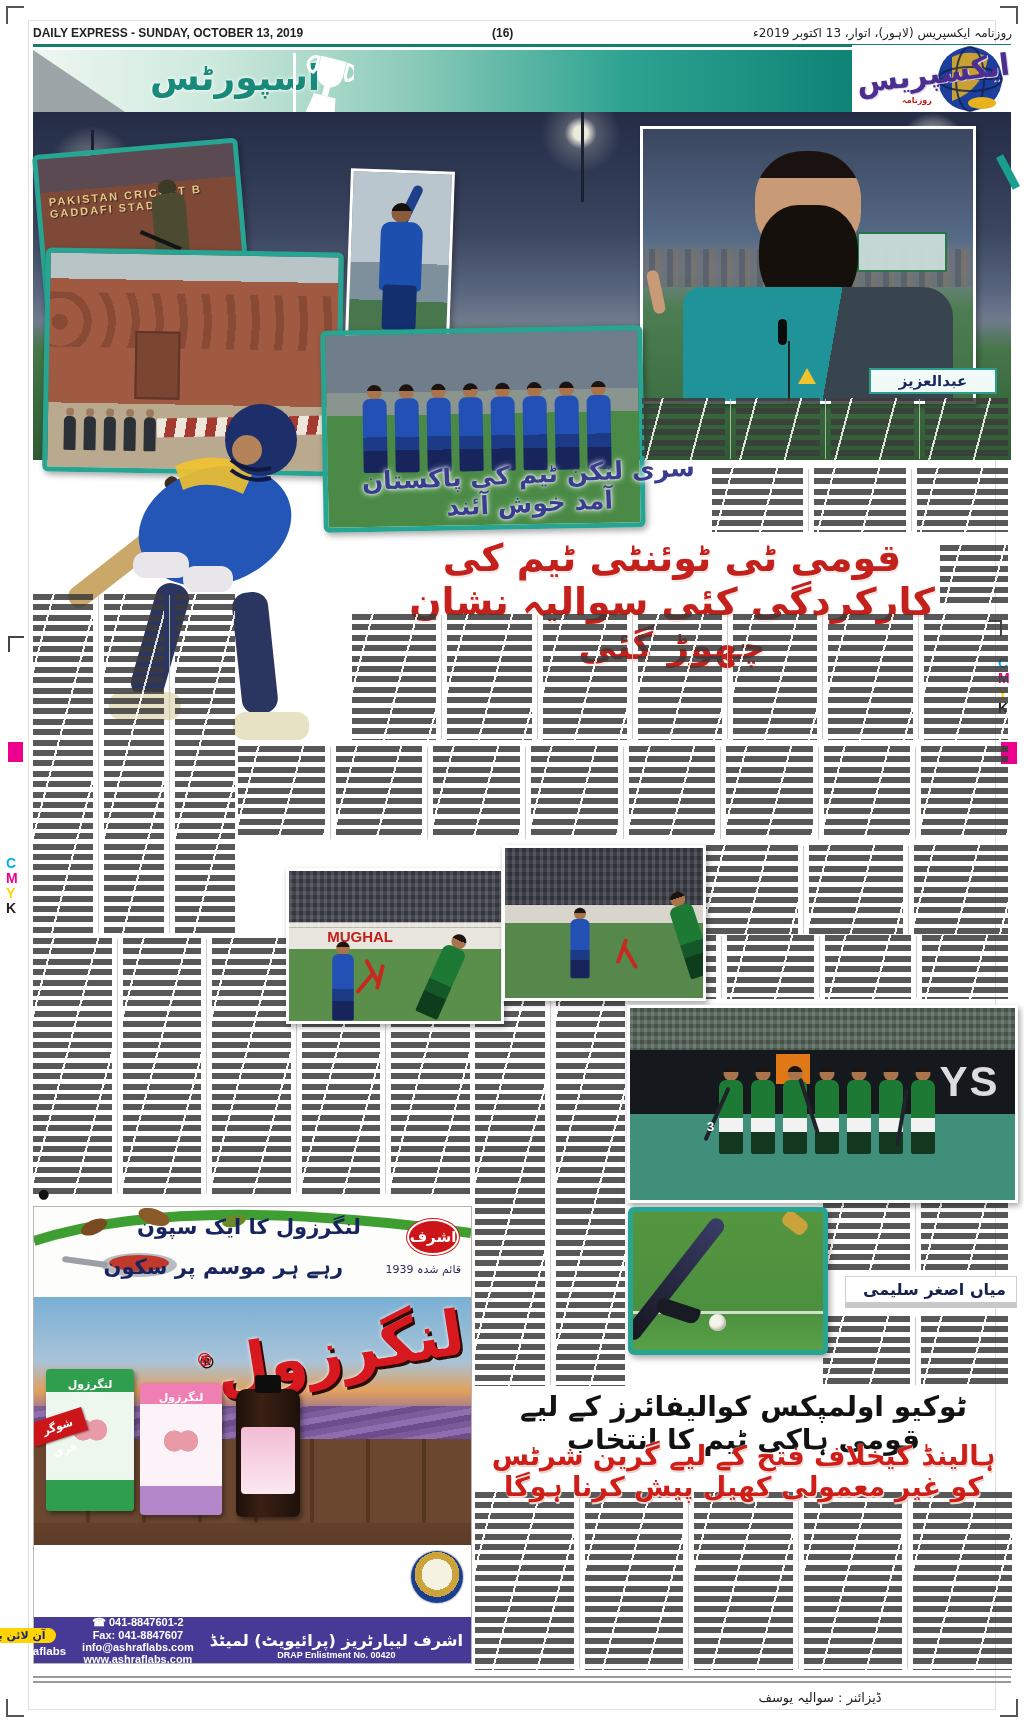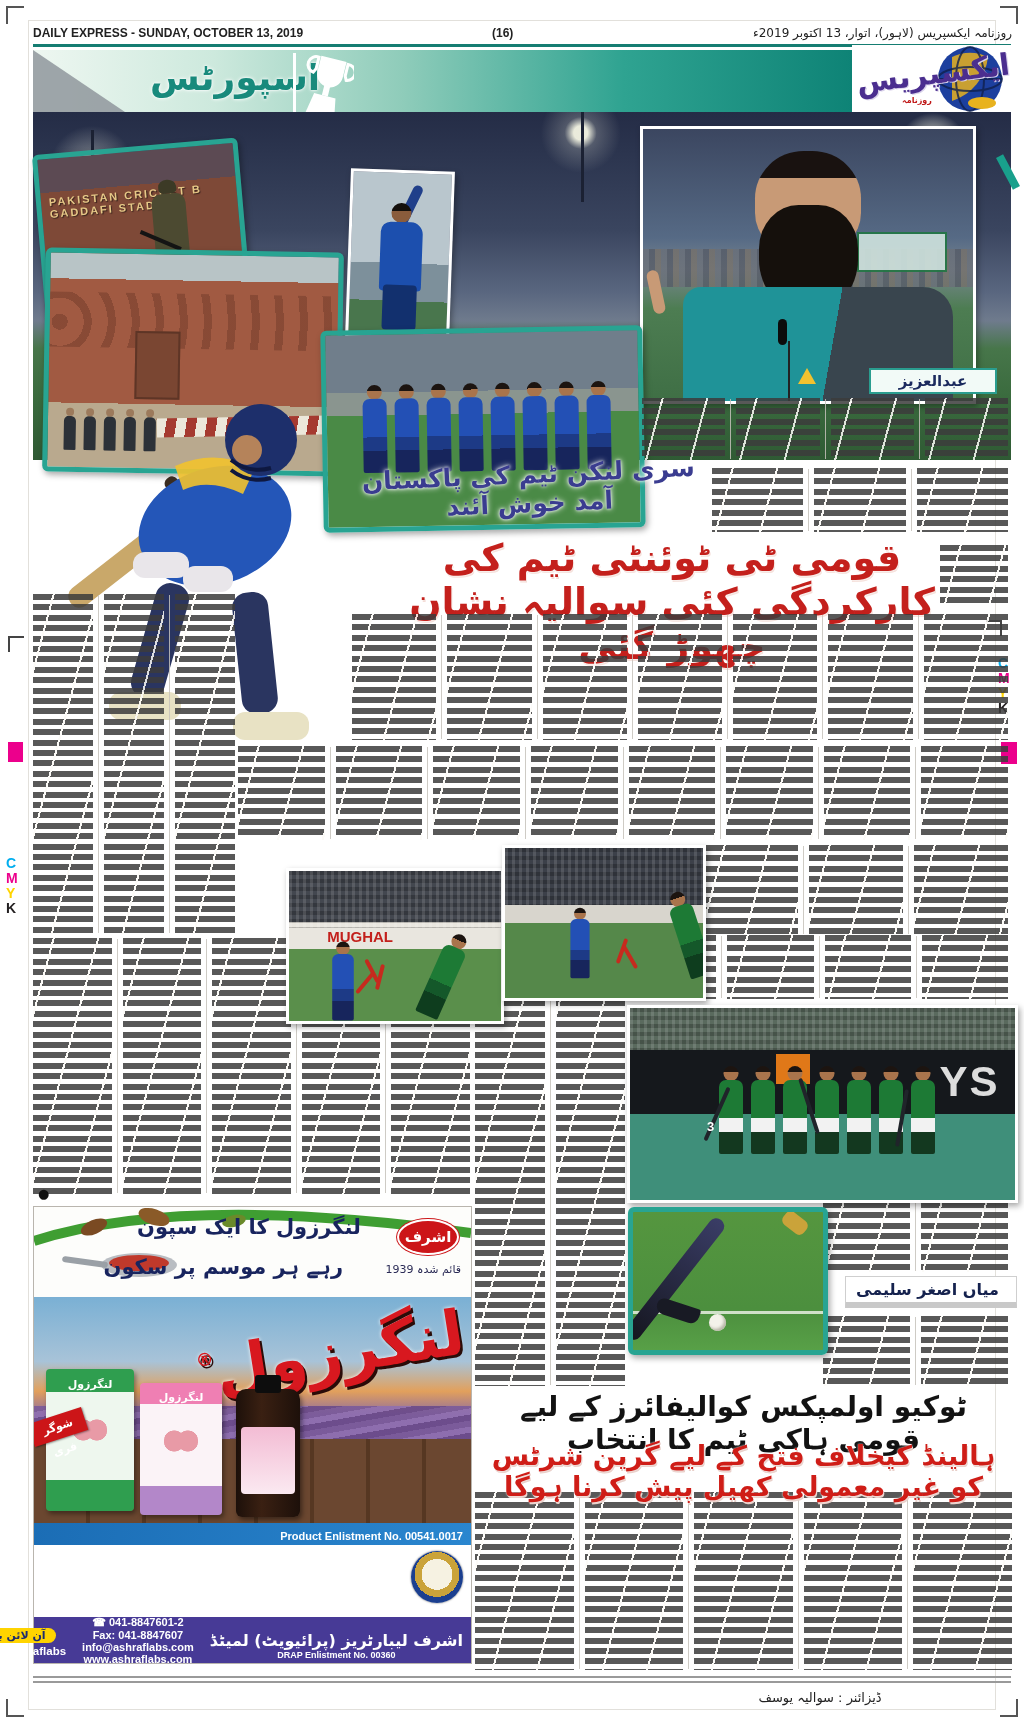--- a/index.html
+++ b/index.html
@@ -113,35 +113,35 @@
   
   .kicker1{left:345px;top:460px;width:368px;text-align:center;font-size:25px;font-weight:bold;color:#3a3c90;
      transform:rotate(-2.5deg);text-shadow:0 0 3px #fff,0 0 6px #fff;}
   .headline1{left:356px;top:536px;width:632px;text-align:center;font-size:38px;font-weight:800;color:#c4201c;
      text-shadow:0 0 2px #fff,0 0 5px #fff,1px 2px 0 #f3d9d2;}
   .kicker2{left:475px;top:1390px;width:537px;text-align:center;font-size:28px;font-weight:800;color:#121212;
      text-shadow:0 0 3px #fff,0 0 6px #fff;}
   .headline3{left:475px;top:1440px;width:537px;text-align:center;font-size:27px;font-weight:800;color:#cf1d17;
      text-shadow:0 0 2px #fff,1px 2px 0 #e9cfc9;}
   .byline{border:2px solid #2a9d8f;background:#f2faf7;color:#1b2a5e;font-weight:bold;font-size:15px;text-align:center;padding:2px 10px;}
-  .byline2{background:#fff;border:1px solid #cfcfcf;border-bottom:6px solid #c9c9c9;color:#15224e;font-weight:bold;font-size:16px;text-align:left;padding:3px 10px;}
+  .byline2{background:#fff;border:1px solid #cfcfcf;border-bottom:6px solid #c9c9c9;color:#15224e;font-weight:bold;font-size:16px;text-align:right;padding:3px 10px;}
   
   .cols{display:flex;direction:rtl;gap:11px;}
   .tcol{flex:1;position:relative;opacity:.85;
      background:
        repeating-linear-gradient(105deg,transparent 0 19px,#fcfbf7 19px 21px,transparent 21px 43px),
        repeating-linear-gradient(to bottom,#3c3c3c 0 6px,transparent 6px 10.4px);}
   .tcol:not(:last-child)::after{content:"";position:absolute;left:-6px;top:1px;bottom:1px;width:1px;background:#c6c2bb;}
   .endbullet{font-size:13px;color:#111;}
   
   .ad{left:33px;top:1206px;width:437px;height:456px;border:1px solid #b9b5ae;background:#fff;}
   .ad-top{position:absolute;left:0;top:0;width:100%;height:90px;background:#fdfdfb;overflow:hidden;}
   .ad-tag1{position:absolute;right:110px;top:8px;font-size:21px;font-weight:bold;color:#18245e;}
   .ad-tag2{position:absolute;right:128px;top:48px;font-size:21px;font-weight:bold;color:#18245e;}
-  .ad-logo{position:absolute;right:14px;top:14px;width:58px;height:32px;border-radius:50%;background:#cc1518;
+  .ad-logo{position:absolute;right:14px;top:14px;width:48px;height:32px;border-radius:50%;background:#cc1518;
      color:#fff;font-weight:bold;font-size:15px;text-align:center;line-height:32px;box-shadow:0 0 0 2px #fff,0 0 0 3px #cc1518;}
   .ad-est{position:absolute;right:10px;top:56px;font-size:11px;color:#2a2a55;}
   .ad-scene{position:absolute;left:0;top:90px;width:100%;height:248px;overflow:hidden;
      background:linear-gradient(to bottom,#7ab0d4 0%,#a8c3d8 26%,#e2a05c 38%,#8a6aa2 48%,#7a5a9a 58%,#6b4730 78%,#5d3c28 100%);}
   .lavender{position:absolute;left:0;top:44%;width:100%;height:34%;
      background:repeating-linear-gradient(170deg,#7a5a9a 0 6px,#8f6fb0 6px 12px,#6a4a8a 12px 18px);opacity:.9;}
   .deck{position:absolute;left:0;bottom:22px;width:100%;height:34%;
      background:repeating-linear-gradient(to right,#6b4730 0 52px,#563722 52px 56px),
                 repeating-linear-gradient(to bottom,rgba(0,0,0,.22) 0 2px,transparent 2px 16px);}
   .brandline{position:absolute;right:6px;top:16px;width:230px;text-align:center;font-size:62px;font-weight:800;color:#d8181f;
@@ -461,33 +461,30 @@
     </div>
     <div class="pinkbox">
       <div class="boxtitle" dir="rtl">لنگرزول</div>
       <div class="lungs"></div>
     </div>
     <div class="bottle">
       <div class="cap"></div>
       <div class="label"></div>
     </div>
     <div class="sugarfree">شوگر فری</div>
-    <div class="bluestrip">
-      <div class="enlist">Product Enlistment No. 00541.0017</div>
-    </div>
   </div>
 
   <div class="ad-protect">
     <div class="crest"></div>
   </div>
 
   <div class="ad-contact">
     <div class="contact-sec" style="flex:1.2;margin-top:11px;">
       <div class="company-name" dir="rtl">اشرف لیبارٹریز (پرائیویٹ) لمیٹڈ</div>
-      <div class="drap">DRAP Enlistment No. 00360</div>
+      <div class="drap">DRAP Enlistment No. 00420</div>
     </div>
     <div class="contact-div"></div>
     <div class="contact-sec" style="flex:1.3;">
       <div class="phoneline">
         <span>☎</span>
         <span>041-8847601-2</span>
         <span>Fax:</span>
         <span>041-8847607</span>
       </div>
       <div class="webline">

